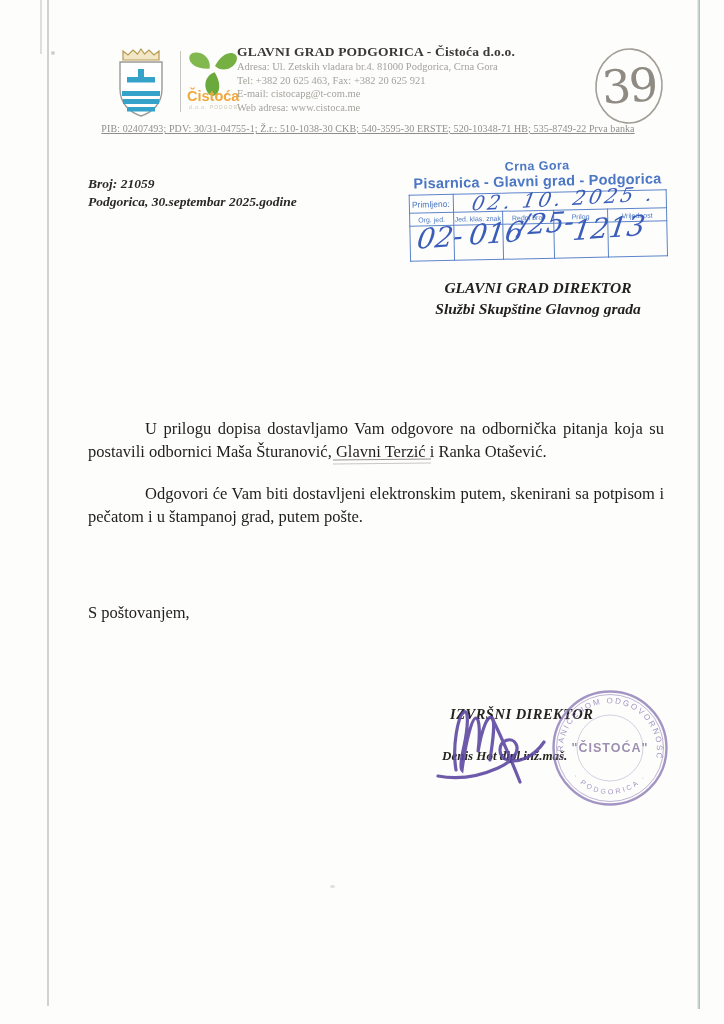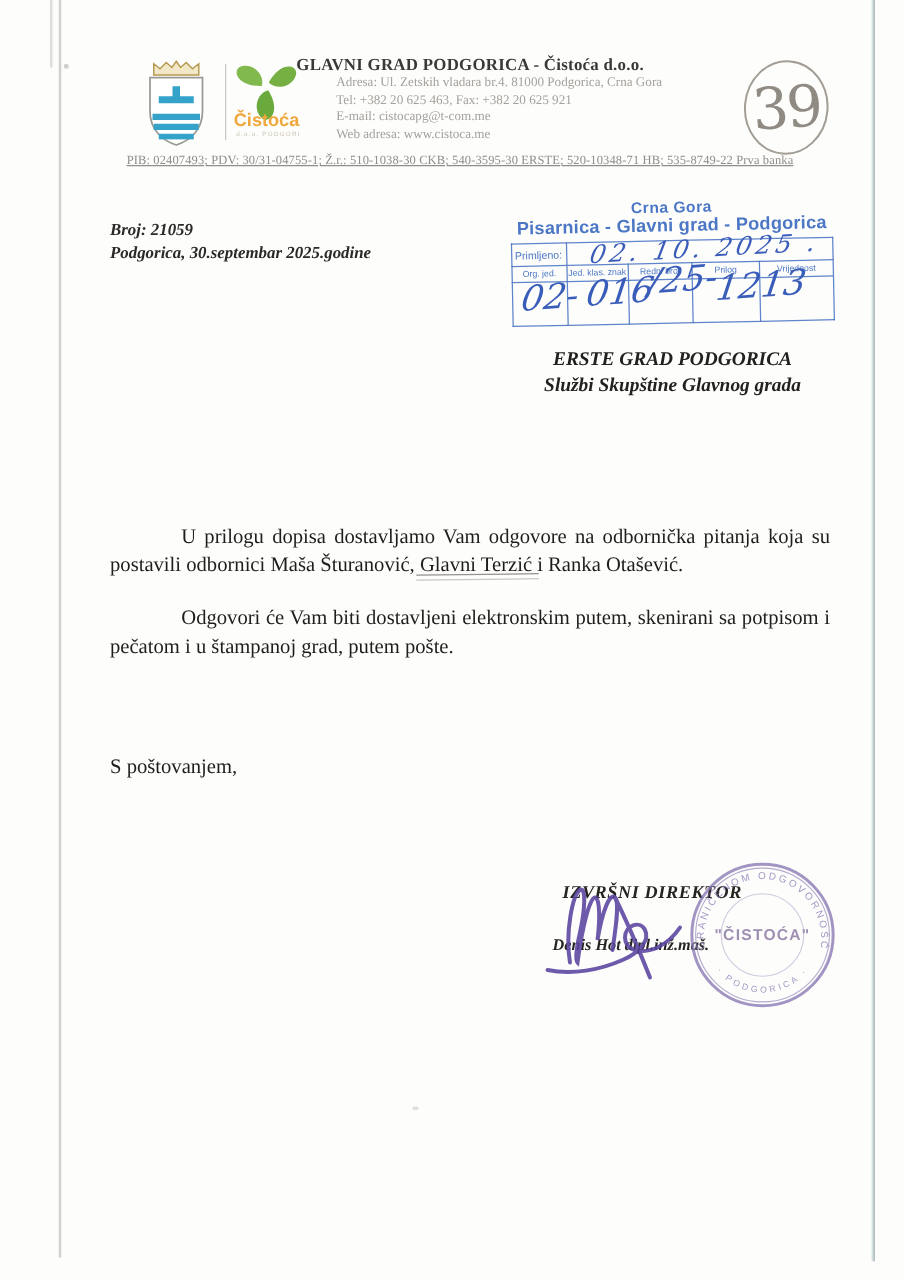--- a/index.html
+++ b/index.html
@@ -17,21 +17,21 @@
             background:#b5b3af; border-radius:50%; opacity:.6; }
   .speck2 { position:absolute; left:330px; top:885px; width:5px; height:3px;
             background:#c3c1bd; border-radius:50%; opacity:.5; }
 
   
   .coat   { position:absolute; left:114px; top:47px; }
   .logo-divider { position:absolute; left:180px; top:51px; width:1px; height:61px; background:#c9c7c2; }
   .trefoil { position:absolute; left:186px; top:43px; }
   .company-info { position:absolute; left:237px; top:44px; width:380px; }
   .company-name { font-size:13.5px; font-weight:bold; color:#3b3934; letter-spacing:.2px; }
-  .info-line { font-size:10.5px; color:#a5a29b; line-height:13.6px;margin-left:32px; }
+  .info-line { font-size:10.5px; color:#a5a29b; line-height:13.6px; }
   .info-line:first-of-type { margin-top:3px; }
   .hw-number { position:absolute; left:588px; top:40px; }
 
   .reg-line { position:absolute; left:40px; right:28px; top:123px; text-align:center;
               font-size:10px; color:#908e88; letter-spacing:.1px;text-decoration:underline; }
 
   
   .reference { position:absolute; left:88px; top:175px; font-weight:bold; font-style:italic;
                font-size:13.5px; color:#2b2925; line-height:17.5px; }
 
@@ -168,21 +168,21 @@
     </tbody>
       </table>
     <span class="hw hw-date">02. 10. 2025 .</span>
     <span class="hw hw-v hw-v0">02-</span>
     <span class="hw hw-v hw-v1">016</span>
     <span class="hw hw-v hw-v2">/25-</span>
     <span class="hw hw-v hw-v3">1213</span>
   </div>
 
   <div class="addressee">
-    <div>ERSTE GRAD PODGORICA</div>
+    <div>GLAVNI GRAD DIREKTOR</div>
     <div>Službi Skupštine Glavnog grada</div>
   </div>
 
   <div class="body-text">
     <p class="p1"><span>U prilogu dopisa dostavljamo Vam odgovore na odbornička pitanja koja su postavili odbornici Maša Šturanović, </span><span class="pencil-underline">Glavni Terzić</span><span> i Ranka Otašević.</span></p>
     <p class="p2">Odgovori će Vam biti dostavljeni elektronskim putem, skenirani sa potpisom i pečatom i u štampanoj grad, putem pošte.</p>
     <p class="closing">S poštovanjem,</p>
   </div>
 
   <div class="sig-title">IZVRŠNI DIREKTOR</div>

